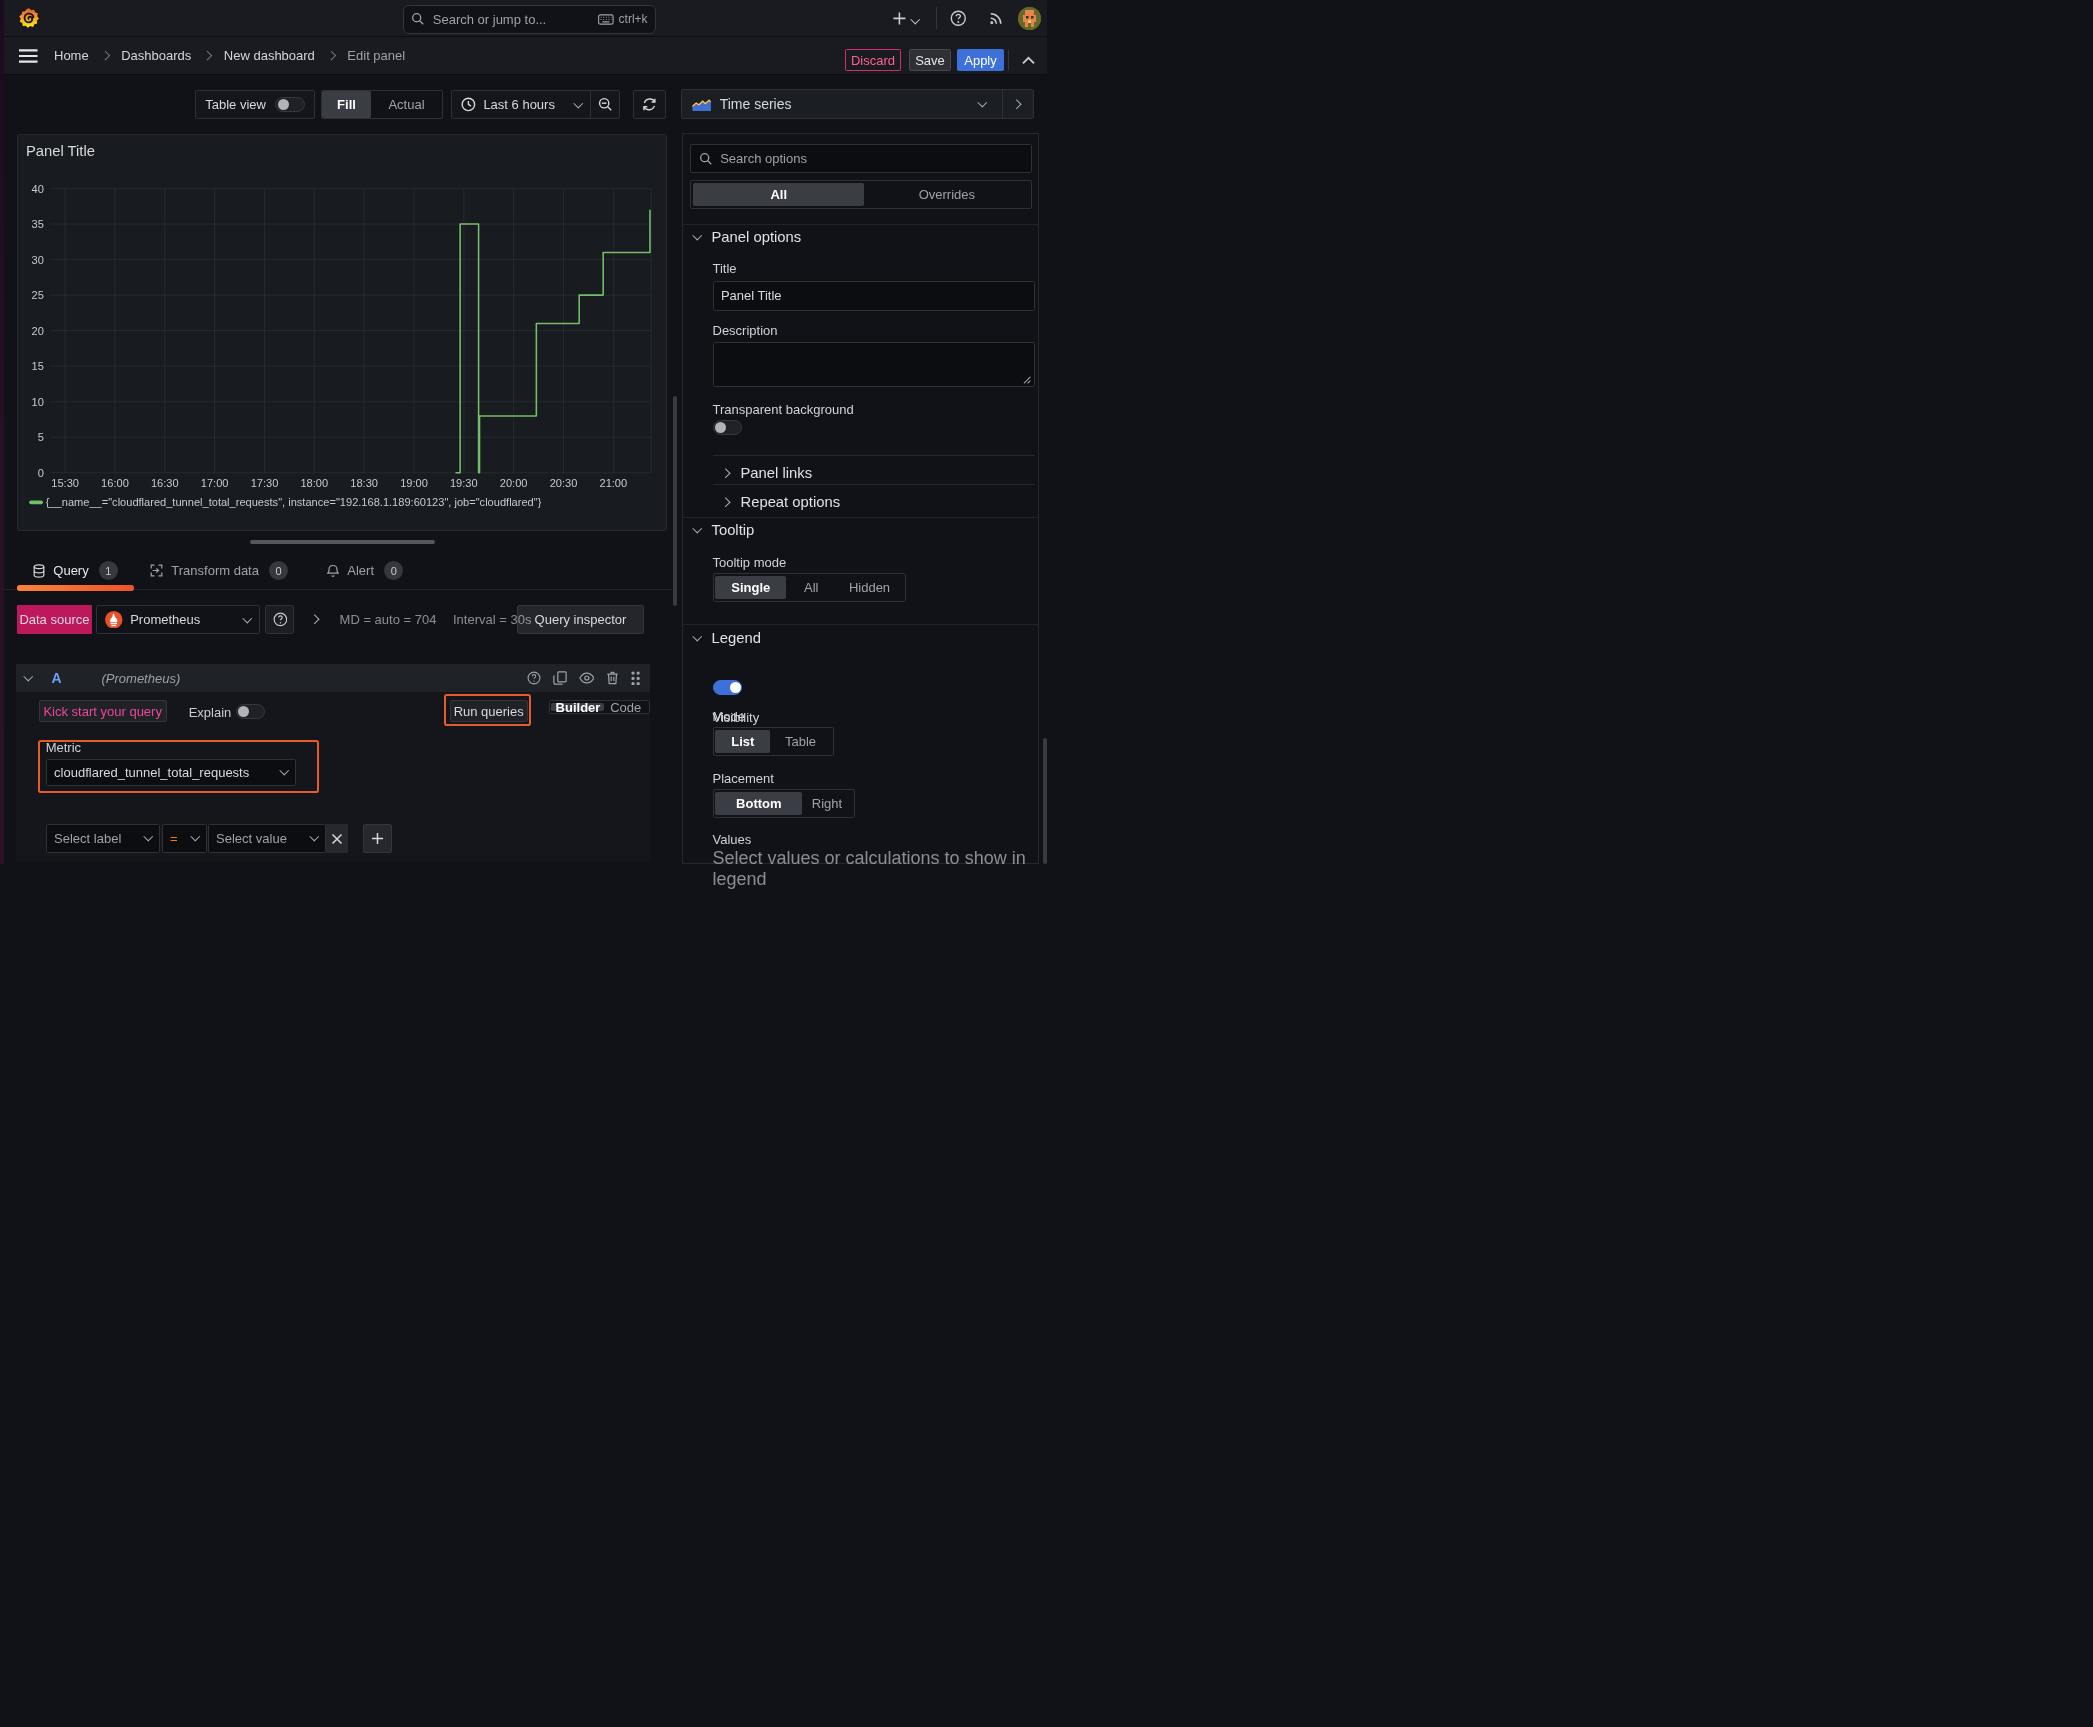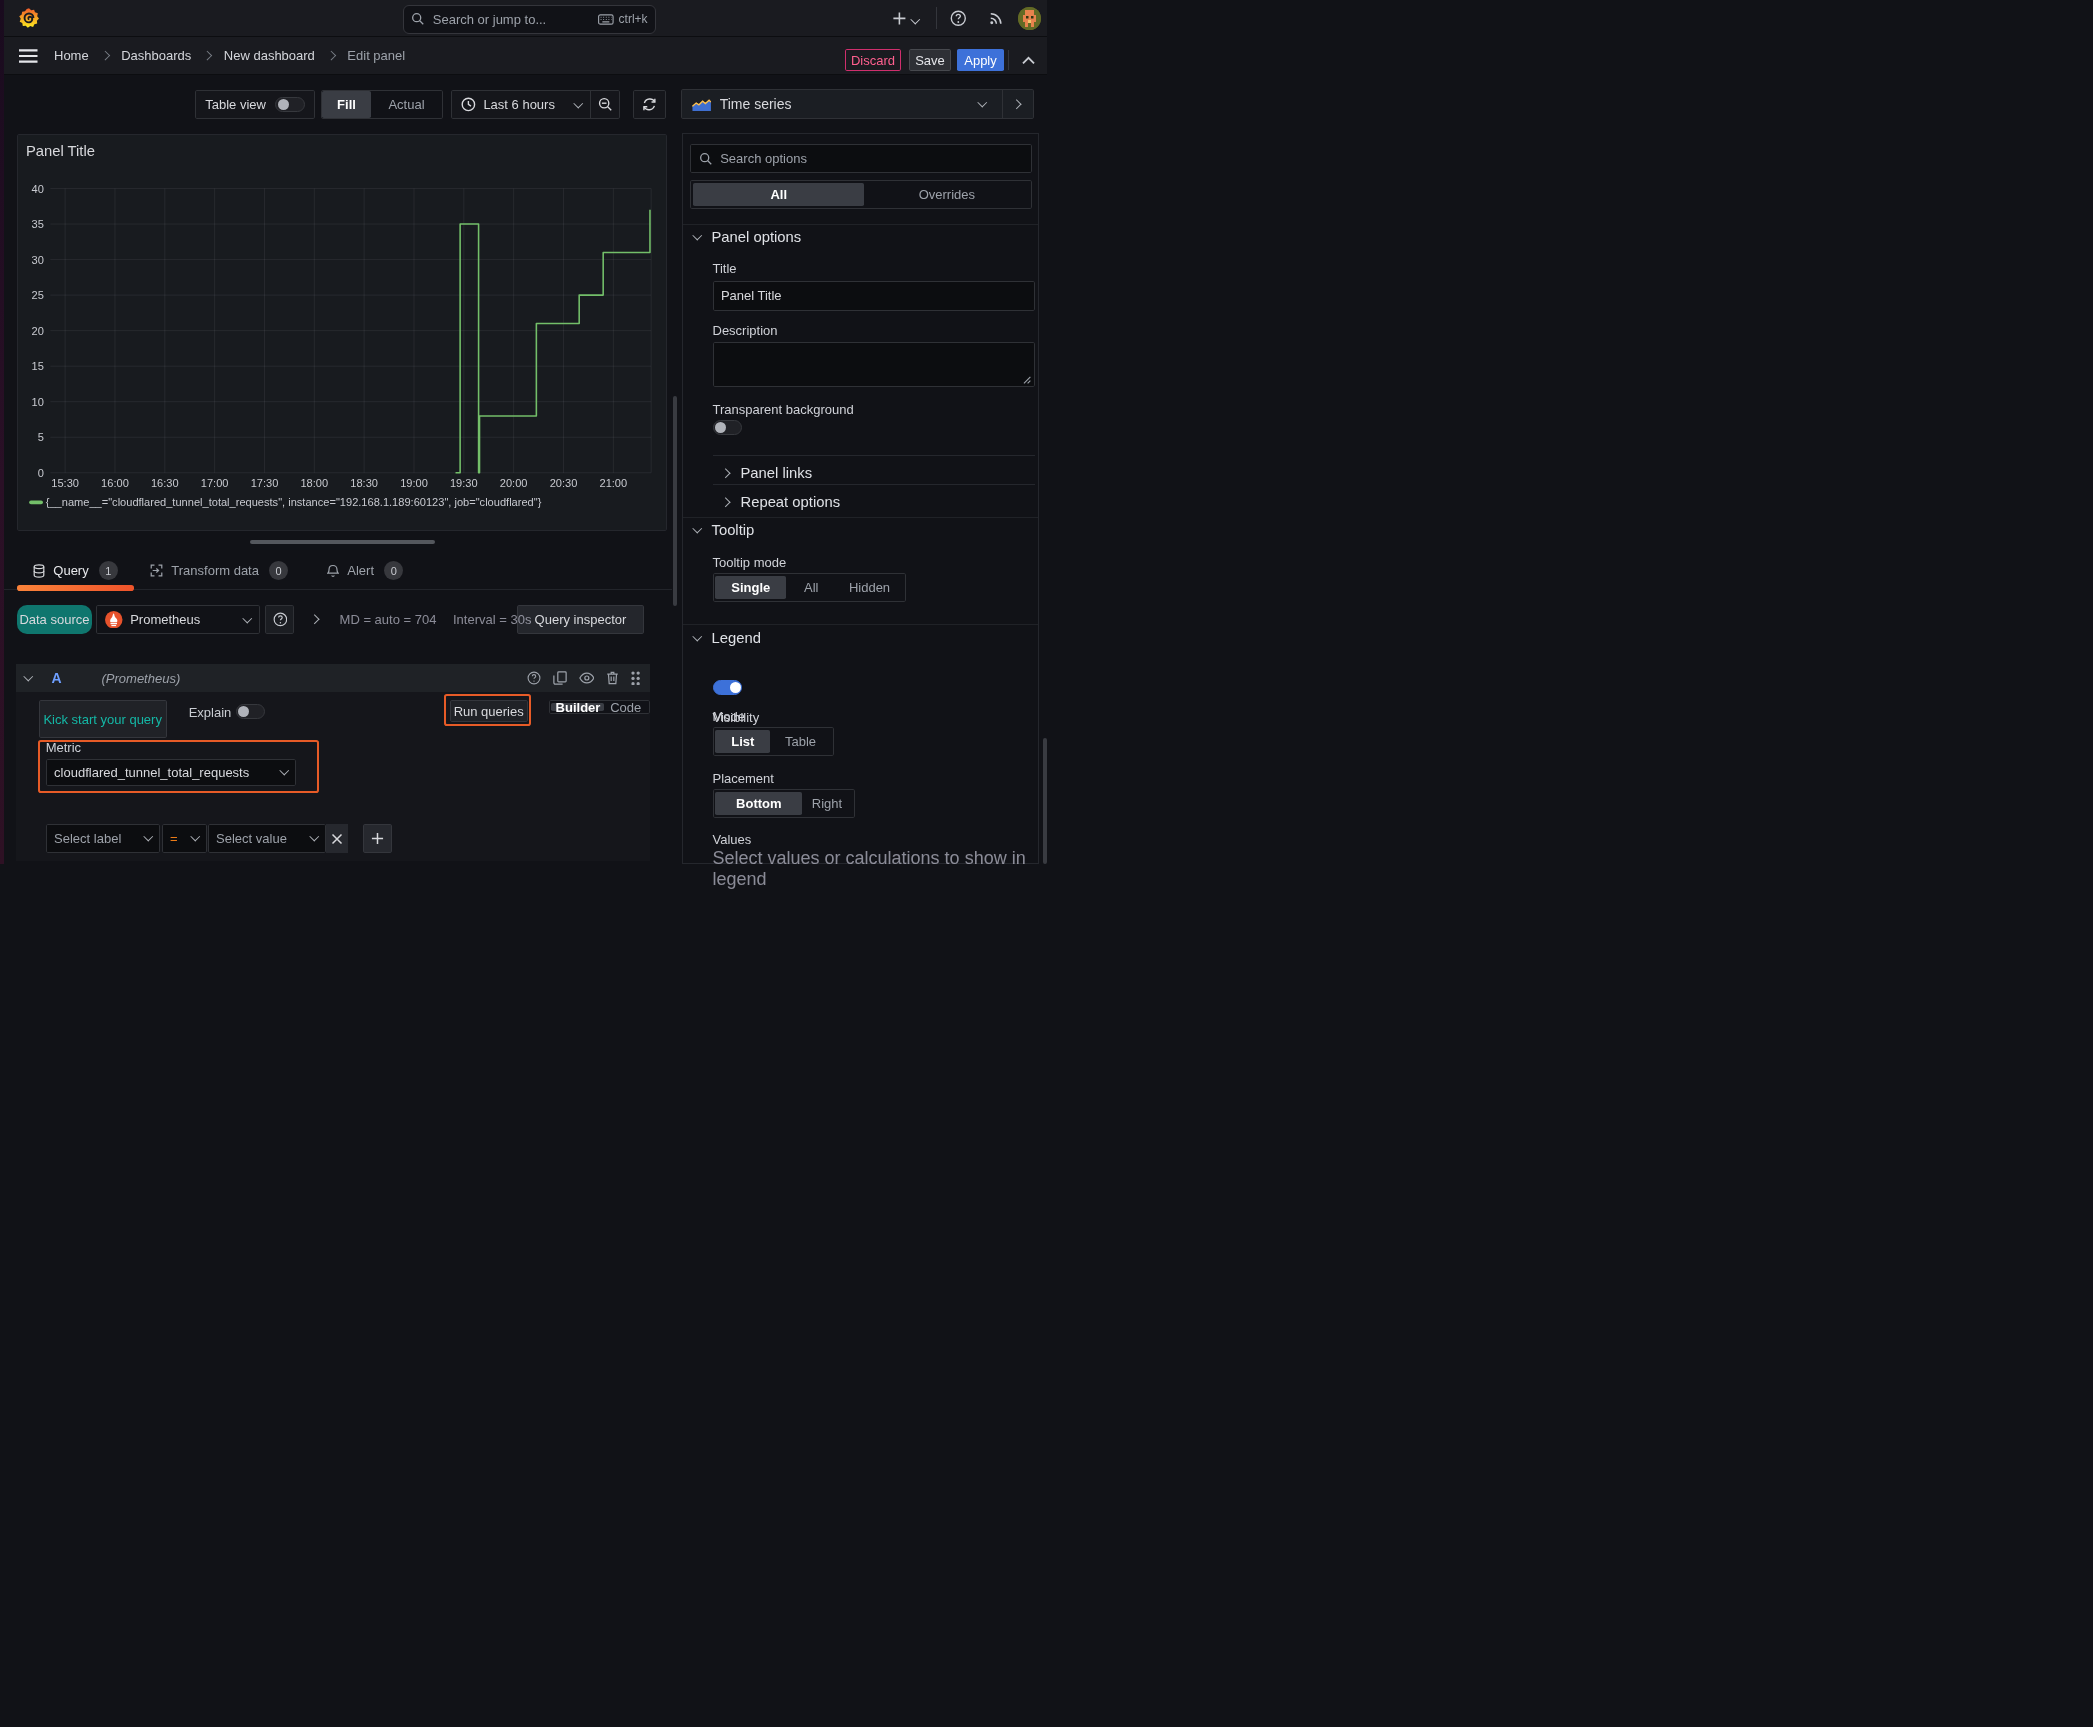--- a/index.html
+++ b/index.html
@@ -219,21 +219,21 @@
         <path d="M7 1.6c-2.9 0-4.6 2-4.6 4.4 0 3.4-1.4 4.5-1.4 4.5h12s-1.4-1.1-1.4-4.5c0-2.4-1.7-4.4-4.6-4.4z" fill="none" stroke="#9da2aa" stroke-width="1.4"></path>
         <path d="M5.4 13.2a1.8 1.8 0 0 0 3.2 0" fill="none" stroke="#9da2aa" stroke-width="1.4"></path>
       </svg>
     <span style="color:#9da2aa;font-size:13px;margin-left:8.3px;">Alert</span>
     <span class="badge">0</span>
   </div>
   <div class="abs" style="left:16.6px;top:31px;width:117px;height:5.5px;border-radius:2.8px;background:linear-gradient(90deg,#fa8139 5%,#ef552b 95%);"></div>
 </div>
 
 <div class="abs flex" style="left:16.6px;top:605px;height:29px;z-index:2;">
-  <div class="flex" style="background:#0f766e;border-radius:10px;height:29px;padding:0 2.8px;color:#d8d9dd;font-size:13px;">Data source</div>
+  <div class="flex" style="background:#be185d;border-radius:1px;height:29px;padding:0 2.8px;color:#d8d9dd;font-size:13px;">Data source</div>
   <div class="flex brd" style="margin-left:3.7px;width:164px;height:29px;background:#111217;padding:0 8.3px;">
     <svg width="17.5" height="17.5" viewBox="0 0 20 20">
         <circle cx="10" cy="10" r="10" fill="#e6522c"></circle>
         <path fill="#fff" d="M10 2.6c1 1.7 0.5 2.9 1.5 4.3 0.8 1.1 1.9 1.7 2.4 3.1 0.4 1.2 0.1 2.2-0.3 2.8h-7.2c-0.5-0.7-0.7-1.8-0.3-2.9 0.5-1.3 1.6-1.9 2.2-3.2 0.5-1.1 0.2-2.4 1.7-4.1z"></path>
         <rect x="6.3" y="13.6" width="7.4" height="1.5" fill="#fff"></rect>
         <rect x="7.3" y="15.9" width="5.4" height="1.4" fill="#fff"></rect>
       </svg>
     <span class="txt" style="margin-left:7.4px;">Prometheus</span>
     <div class="caret" style="margin-left:auto;margin-top:-2.8px;"></div>
   </div>
@@ -277,21 +277,21 @@
             <circle cx="2.2" cy="2.2" r="1.8"></circle>
             <circle cx="7.8" cy="2.2" r="1.8"></circle>
             <circle cx="2.2" cy="8" r="1.8"></circle>
             <circle cx="7.8" cy="8" r="1.8"></circle>
             <circle cx="2.2" cy="13.8" r="1.8"></circle>
             <circle cx="7.8" cy="13.8" r="1.8"></circle>
           </g>
         </svg>
     </div>
   </div>
-  <div class="abs btn" style="left:23px;top:36px;width:128px;height:38px;background:#202227;border:0.9px solid #34363c;color:#14b8a6;">Kick start your query</div>
+  <div class="abs btn" style="left:23px;top:36px;width:128px;height:22px;background:#202227;border:0.9px solid #34363c;color:#ec4899;">Kick start your query</div>
   <span class="abs" style="left:173px;top:41px;color:#c9ccd2;font-size:13px;">Explain</span>
   <div class="abs toggle" style="left:220px;top:40px;">
       <div class="knob"></div>
     </div>
   <div class="abs btn" style="left:434px;top:36px;width:78px;height:22px;background:#202227;border:0.9px solid #34363c;color:#d8d9dd;">Run queries</div>
   <div class="abs rgroup" style="left:533px;top:36px;width:101px;height:14px;background:#111217;text-align:center;">
     <div class="seg sel" style="width:53px;">Builder</div>
     <div class="seg" style="flex:1;">Code</div>
   </div>
 

